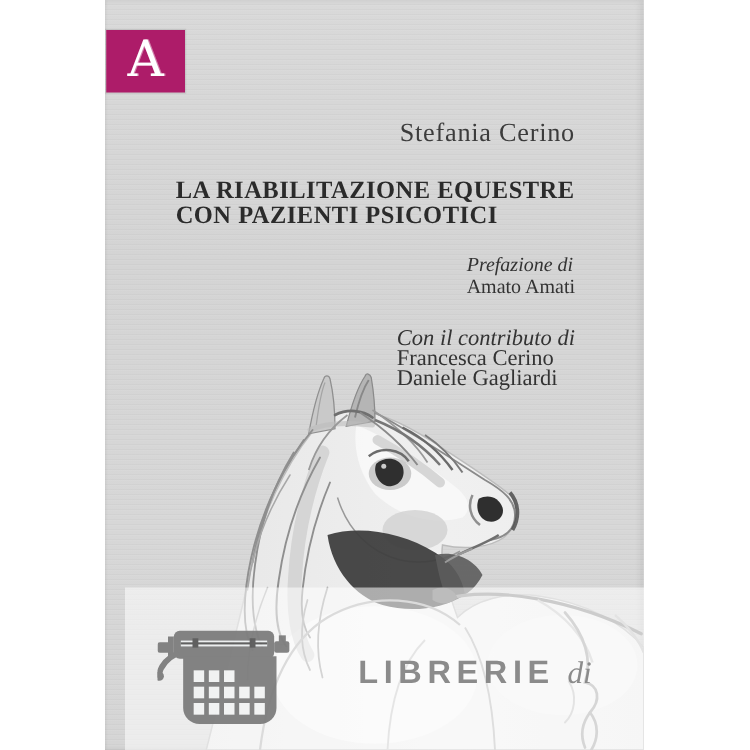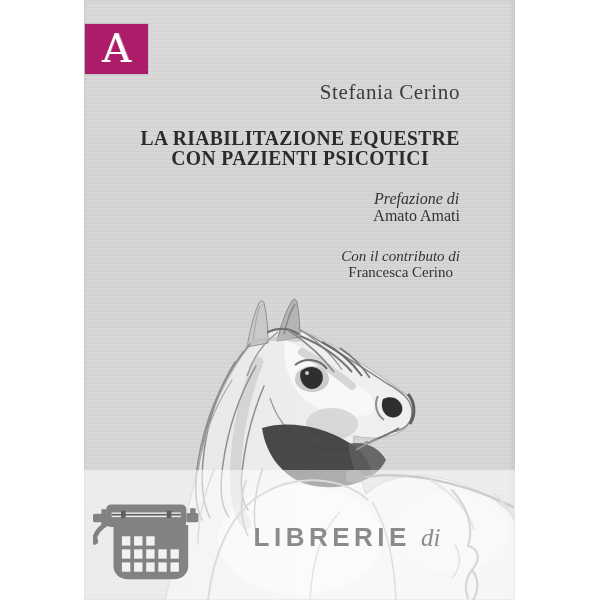--- a/index.html
+++ b/index.html
@@ -27,37 +27,37 @@
     background:var(--logo-background,#ad1c69);
     display:flex;align-items:center;justify-content:center;
     box-shadow:0 0 0 1px rgba(0,0,0,.08);
   }
   .logo-a{
     color:#ffffff;font-family:"DejaVu Serif", serif;font-size:40px;line-height:1;
     text-shadow:1px 0 0 rgba(255,255,255,.45);
     transform:translateY(-1px);
   }
 
-  .txt{position:absolute;right:55px;text-align:center;color:#3a3a3a;}
+  .txt{position:absolute;right:55px;text-align:left;color:#3a3a3a;margin-top:14px;}
   .author{top:80px;font-size:21px;letter-spacing:.6px;color:#3c3c3c;}
   .title{
     top:128px;font-size:20px;font-weight:700;line-height:20px;letter-spacing:.4px;
     color:var(--title-text,#2b2b2b);
   }
   .title span{display:block;transform:scaleX(.98);transform-origin:right;}
   .preface{top:190px;font-size:16px;line-height:17px;color:#333;}
   .preface span, .contrib span{display:block;}
-  .contrib{top:248px;font-size:15px;line-height:16px;color:#333;}
+  .contrib{top:248px;font-size:18px;line-height:16px;color:#333;}
   .it{font-style:italic;}
 
   .horse{position:absolute;left:84px;top:0;width:431px;height:600px;display:block;}
 
   
   .wm-band{
-    position:absolute;left:67px;top:470px;width:488px;height:130px;
+    position:absolute;left:100px;top:470px;width:488px;height:130px;
     background:rgba(255,255,255,.55);
   }
   .wm-icon{position:absolute;left:26px;top:24px;width:112px;height:92px;opacity:.92;}
   .wm-text{
     position:absolute;left:146px;top:52px;width:268px;
     display:flex;align-items:baseline;justify-content:center;gap:10px;
     color:var(--watermark-text,#8b8b8b);
     font-family:"Liberation Sans", sans-serif;
     white-space:nowrap;
   }
@@ -83,20 +83,21 @@
     </div>
 
     <div class="txt title">
       <span>LA RIABILITAZIONE EQUESTRE</span>
       <span>CON PAZIENTI PSICOTICI</span>
     </div>
 
     <div class="txt contrib">
       <span class="it">Con il contributo di</span>
       <span>Francesca Cerino</span>
+      <span>Daniele Gagliardi</span>
     </div>
   </div>
 
   <svg class="horse" viewBox="84 0 431 600" xmlns="http://www.w3.org/2000/svg" aria-hidden="true">
     <defs>
       <linearGradient id="hbody" x1="0" y1="0" x2="1" y2="0">
         <stop offset="0" stop-color="#e7e7e7"></stop>
         <stop offset=".55" stop-color="#f0f0f0"></stop>
         <stop offset="1" stop-color="#ececec"></stop>
       </linearGradient>

